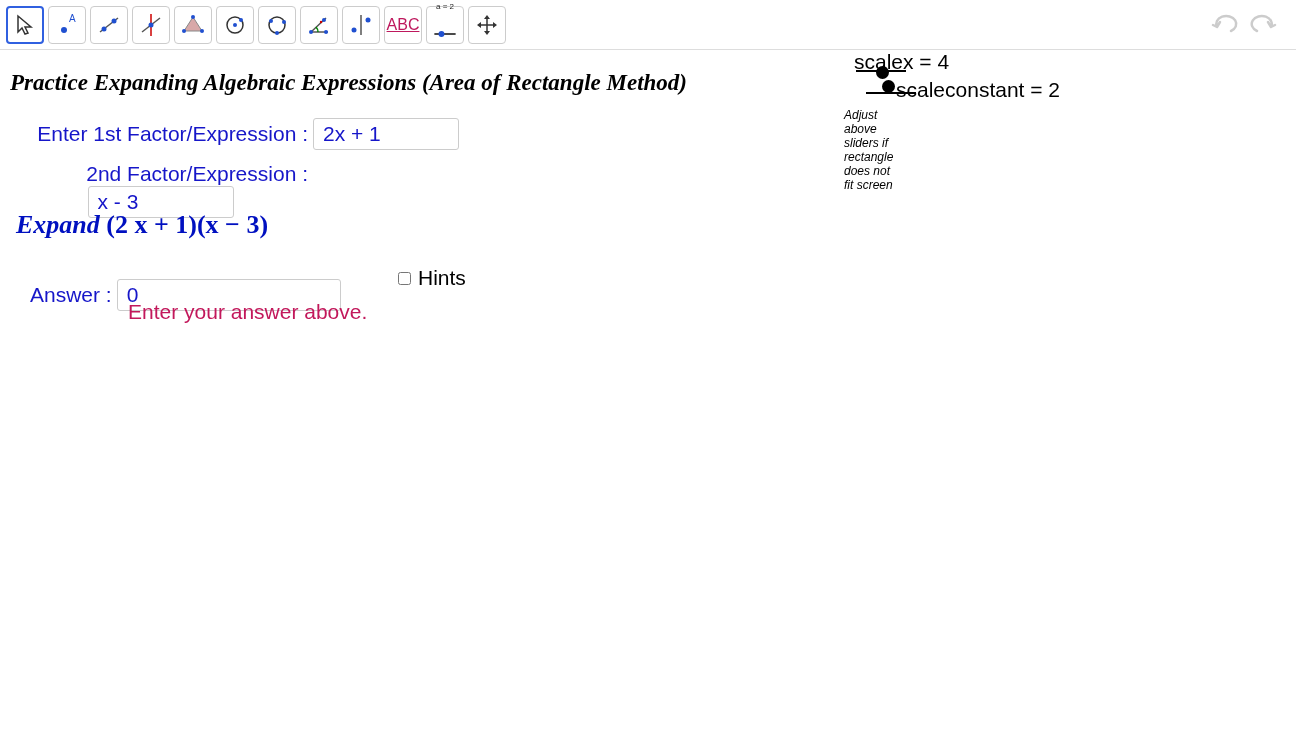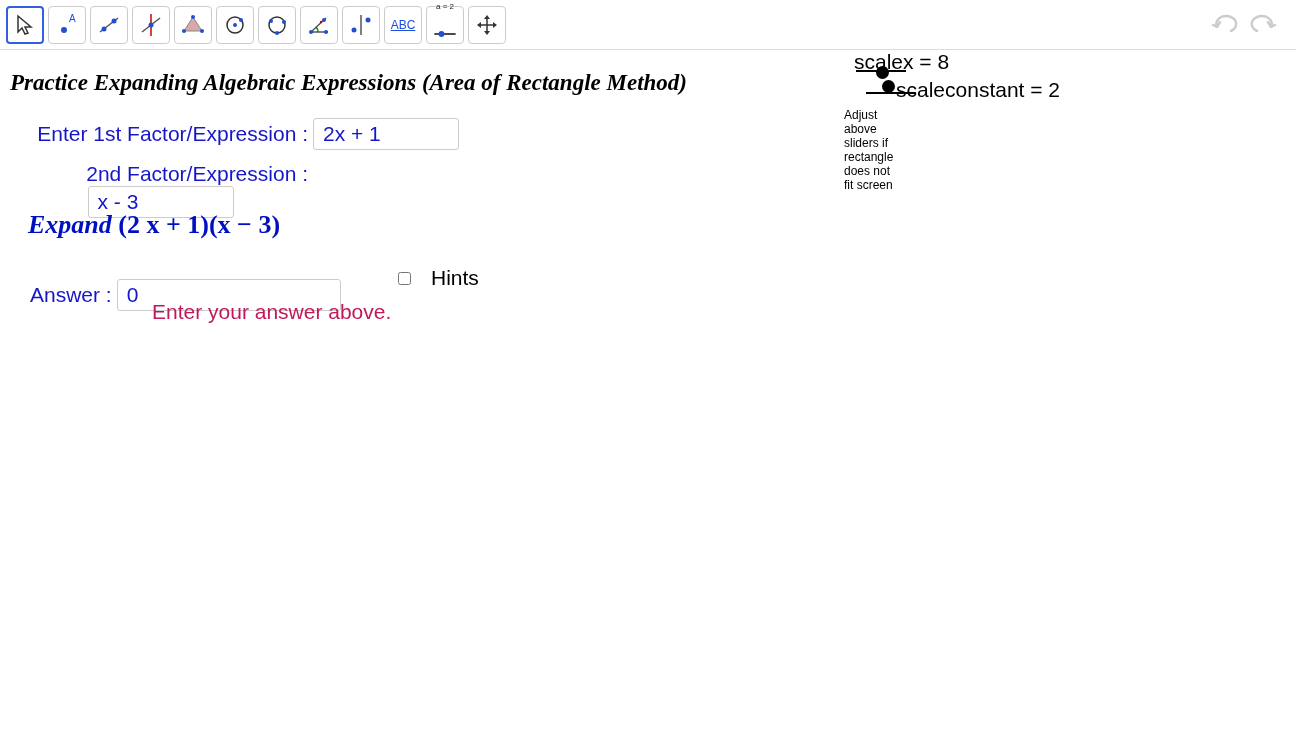--- a/index.html
+++ b/index.html
@@ -29,21 +29,21 @@
       align-items: center;
       justify-content: center;
       cursor: pointer;
       font-size: 11px;
       color: #555;
     }
     .tool-btn.selected {
       border: 2px solid #3060e0;
     }
     .tool-btn svg { width: 26px; height: 26px; }
-    .tool-btn .txt { font-size: 12px; color: #1d4ed8; text-decoration: underline; }
+    .tool-btn .txt { font-size: 16px; color: #be185d; text-decoration: underline; }
     .tool-btn .tiny { font-size: 8px; color: #222; line-height: 1; }
     .spacer { flex: 1; }
     .undo-redo { display:flex; gap:4px; padding-right:10px; }
     .undo-redo .ur {
       width: 34px; height: 30px;
       display:flex; align-items:center; justify-content:center;
       color:#bbb; cursor:pointer;
     }
     .content {
       position: relative;
@@ -80,20 +80,21 @@
       width:13px; height:13px;
       border-radius:50%;
       background:#000;
     }
     .sl-label1 { position:absolute; left:-2px; top:-2px; white-space:nowrap; }
     .sl-label2 { position:absolute; left:40px; top:26px; white-space:nowrap; }
     .slider-hint {
       position:absolute;
       left:-12px; top:56px;
       font-size:12px;
+      font-style:italic;
     }
     .row {
       position:absolute;
       display:flex;
       align-items:center;
       font-size:21px;
       color:#1616c9;
     }
     .row .label { text-align:right; width:300px; }
     .row input {
@@ -102,42 +103,41 @@
       color:#1616c9;
       border:1px solid #ccc;
       border-radius:3px;
       padding:3px 9px;
       width:146px;
       background:#fff;
     }
     .row input.answer-input { width:224px; }
     .expand-expr {
       position:absolute;
-      left:28px; top:160px;
+      left:16px; top:160px;
       font-size:26px;
       color:#0010c0;
       font-family: Georgia, 'Times New Roman', serif;
       font-weight:bold;
       font-style: italic;
     }
     .hints {
       position:absolute;
       left:398px; top:216px;
       font-size:21px;
-      display:flex; align-items:center; gap:20px;
+      display:flex; align-items:center; gap:7px;
     }
     .hints input[type=checkbox]{
       width:13px; height:13px;
     }
     .feedback {
       position:absolute;
       left:128px; top:250px;
       font-size:21px;
       color:#c2185b;
-      margin-left:24px;
     }
   </style>
 </head>
 <body>
 
 <div class="toolbar">
   <div class="tool-btn selected">
     <svg viewBox="0 0 26 26">
         <path d="M6 4 L6 20 L10 16 L13 22 L16 21 L13 15 L19 15 Z" fill="none" stroke="#333" stroke-width="1.5"></path>
       </svg>
@@ -233,21 +233,21 @@
           <path d="M8 18 A10 8 0 1 1 22 14 M22 14 L26 12 M22 14 L19 9" fill="none" stroke="#ccc" stroke-width="2.5" stroke-linecap="round"></path>
         </svg>
     </div>
   </div>
 </div>
 
 <div class="content">
   <div class="title">Practice Expanding Algebraic Expressions (Area of Rectangle Method)</div>
 
   <div class="sliders">
-    <div class="sl-label1">scalex = 8</div>
+    <div class="sl-label1">scalex = 4</div>
     <div class="slider-line"></div>
     <div class="slider-knob" style="left:20px; top:14px;"></div>
     <div class="slider-line2"></div>
     <div class="slider-knob" style="left:26px; top:28px;"></div>
     <div class="sl-label2">scaleconstant = 2</div>
     <div class="slider-hint">Adjust above sliders if rectangle does not fit screen</div>
   </div>
 
   <div class="row" style="left:8px; top:68px;">
     <span class="label">Enter 1st Factor/Expression  :</span>

